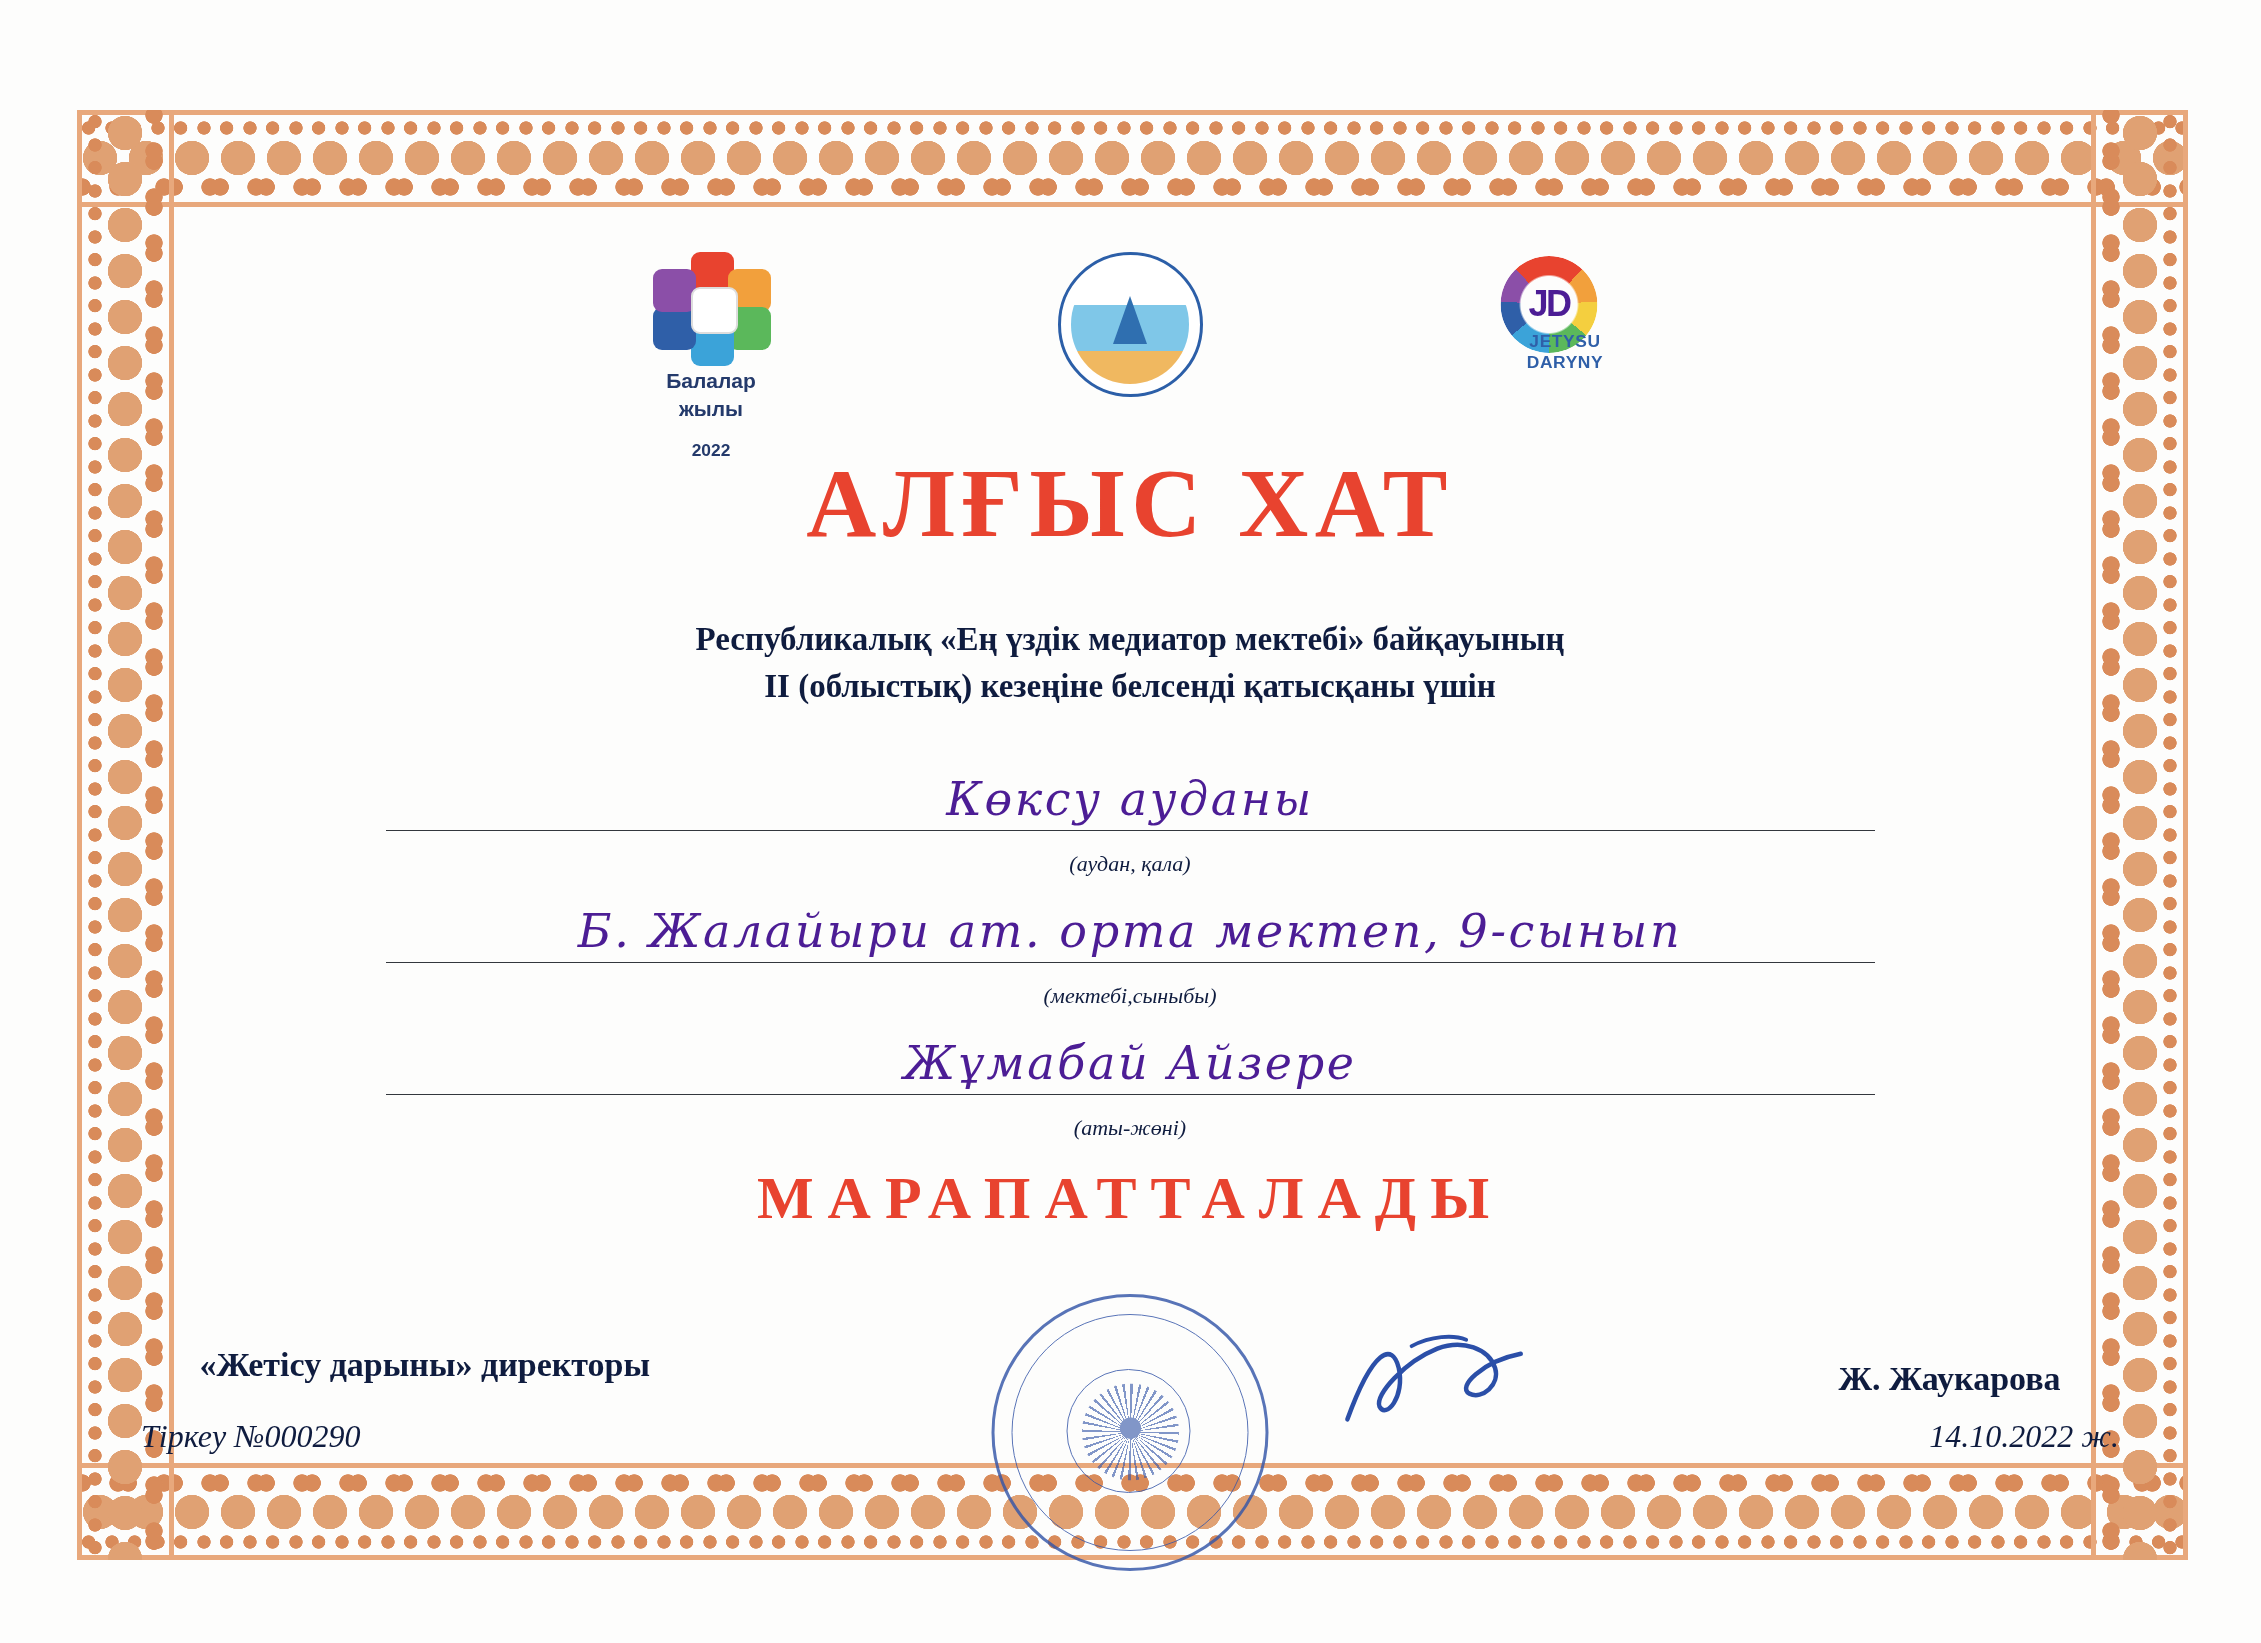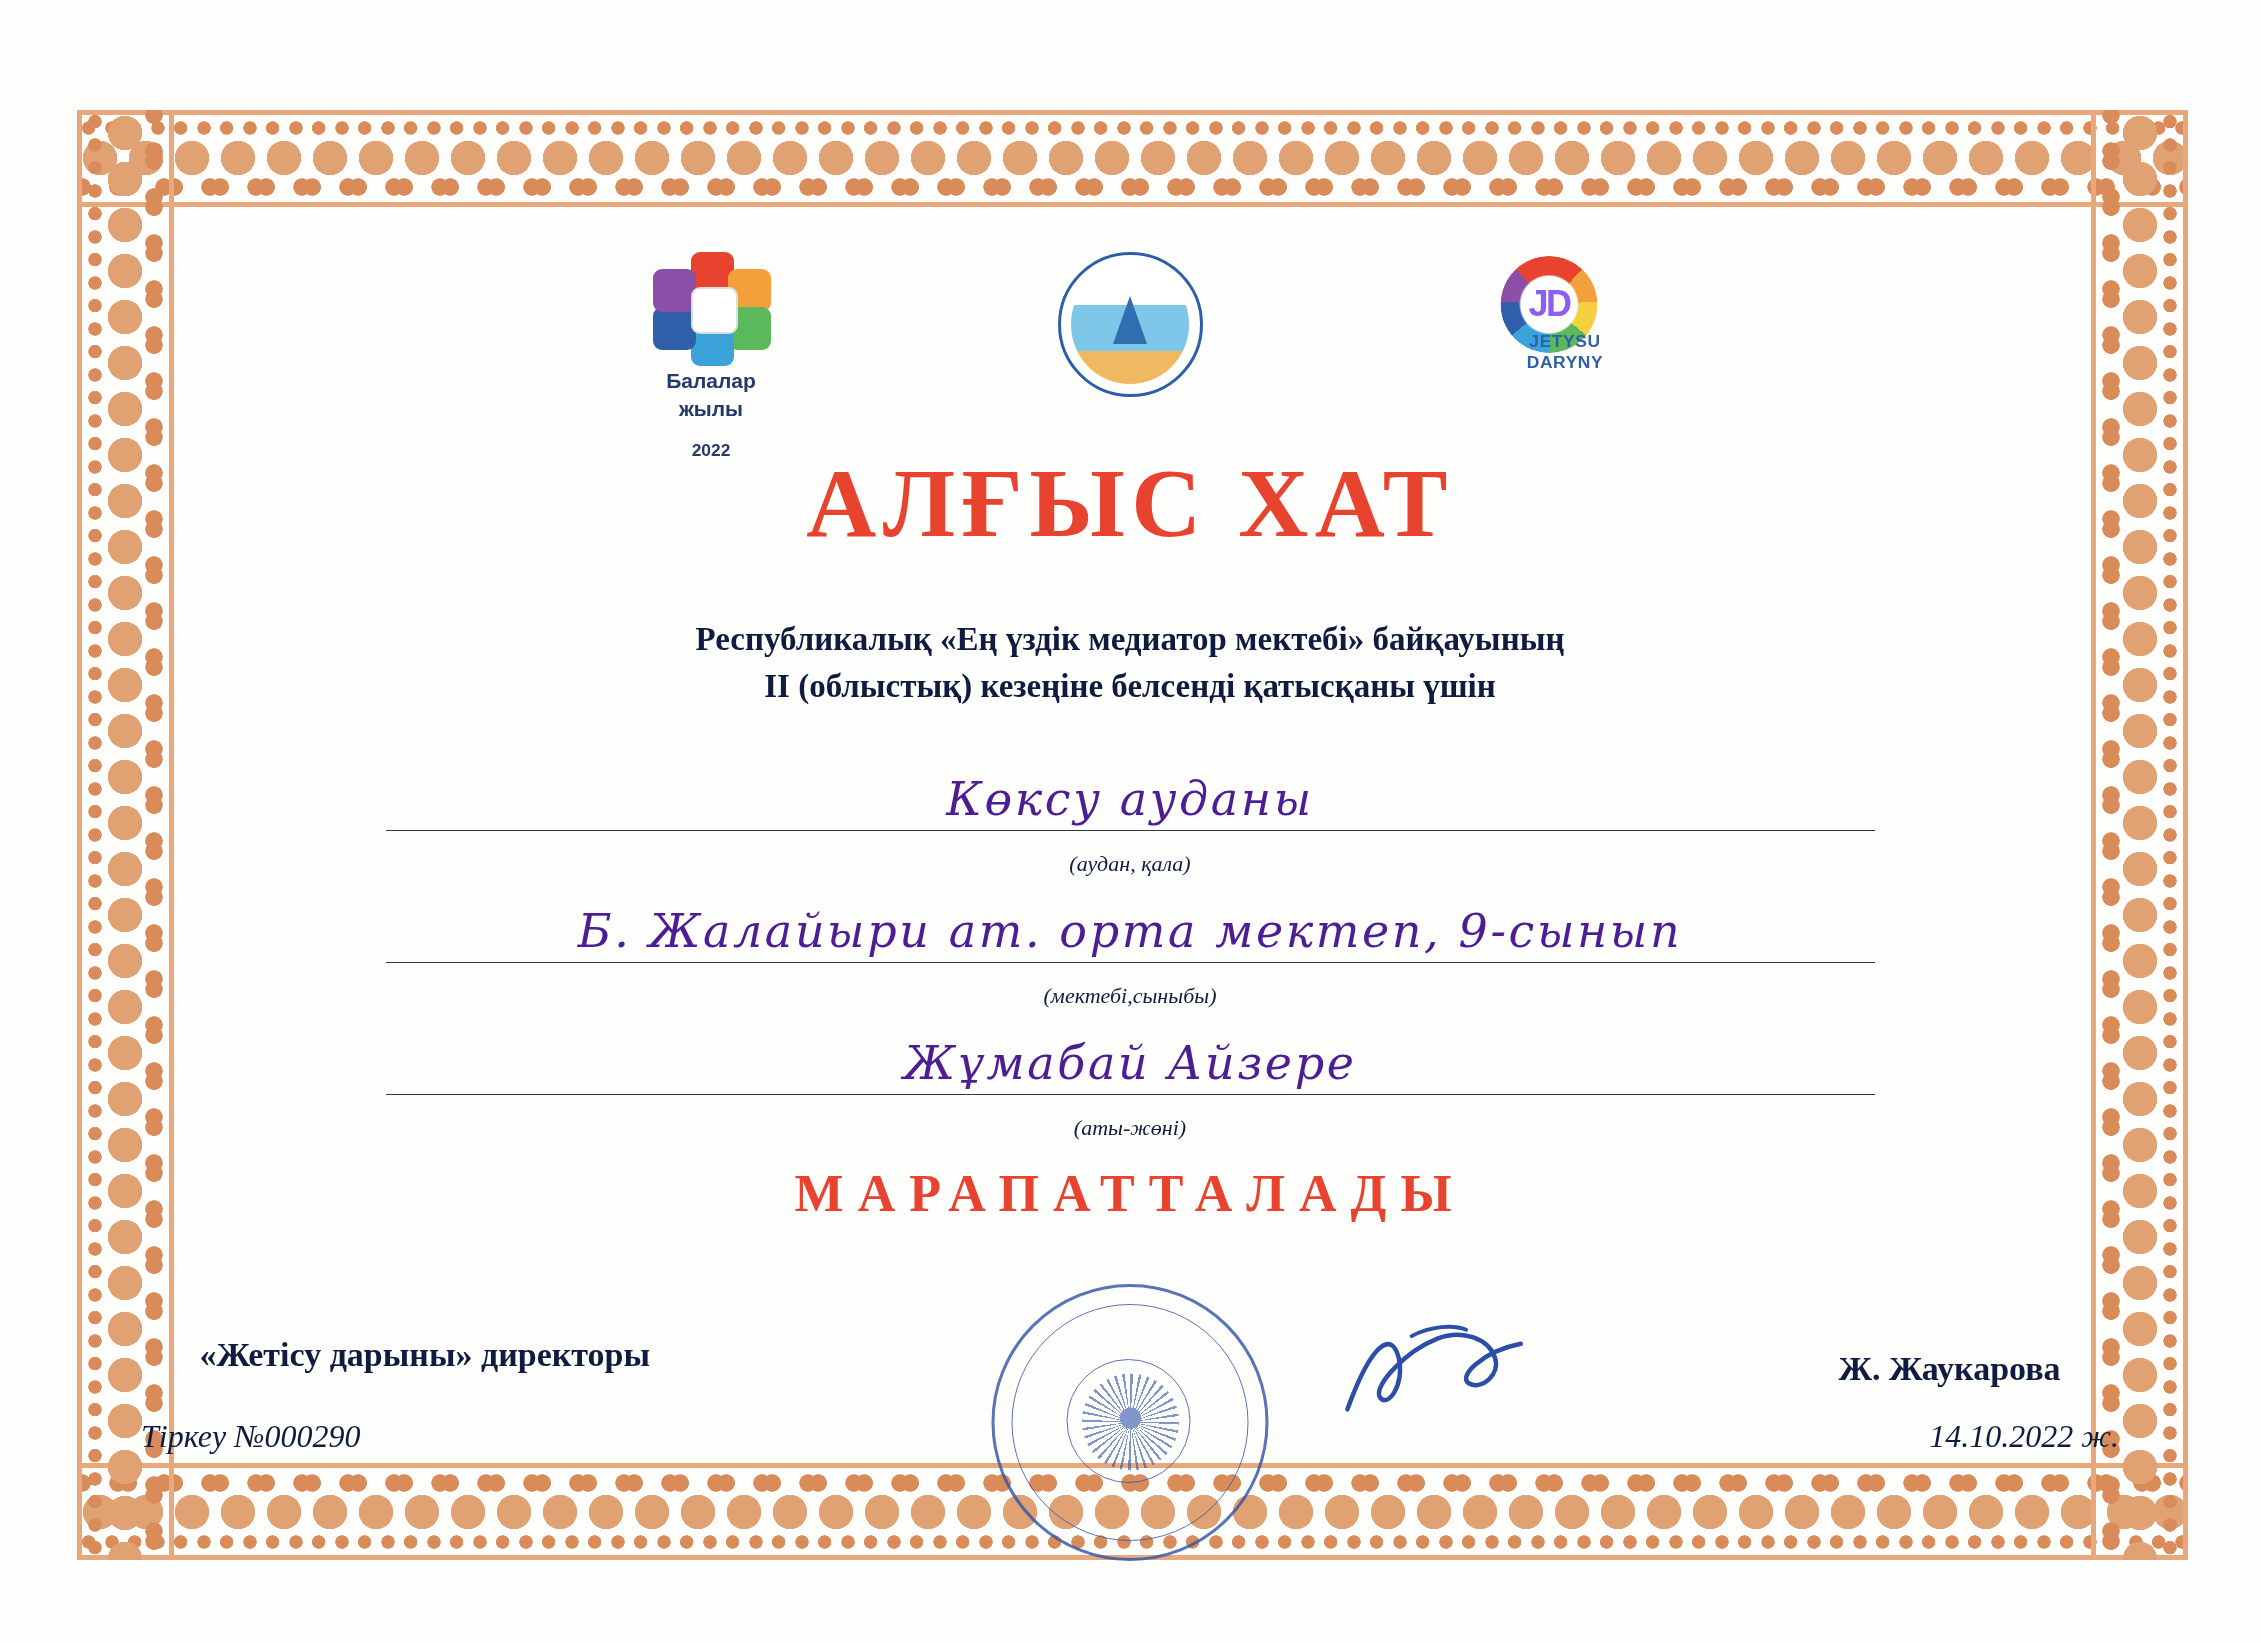--- a/index.html
+++ b/index.html
@@ -181,21 +181,21 @@
             mask: radial-gradient(circle, transparent 0 28px, #000 30px);
   }
   .jd-letters {
     position: absolute;
     left: 50%;
     top: 31px;
     transform: translateX(-50%);
     font-family: "Liberation Sans", sans-serif;
     font-weight: bold;
     font-size: 36px;
-    color: #8b5cf6;
+    color: #4c1d95;
     letter-spacing: -2.6px;
   }
   .jd-caption {
     position: absolute;
     left: 16px;
     bottom: 1.3px;
     width: 100%;
     text-align: center;
     font-family: "Liberation Sans", sans-serif;
     font-weight: bold;
@@ -257,21 +257,21 @@
     font-style: italic;
     font-size: 22px;
     color: #0f1c3f;
     margin-top: 20px;
   }
 
   .awarded {
     text-align: center;
     font-family: "Liberation Serif", serif;
     font-weight: bold;
-    font-size: 52px;
+    font-size: 60px;
     color: #e8432f;
     letter-spacing: 14px;
     margin-top: 23px;
   }
 
   .signature-row {
     position: relative;
     margin-top: 84px;
     height: 129px;
   }

